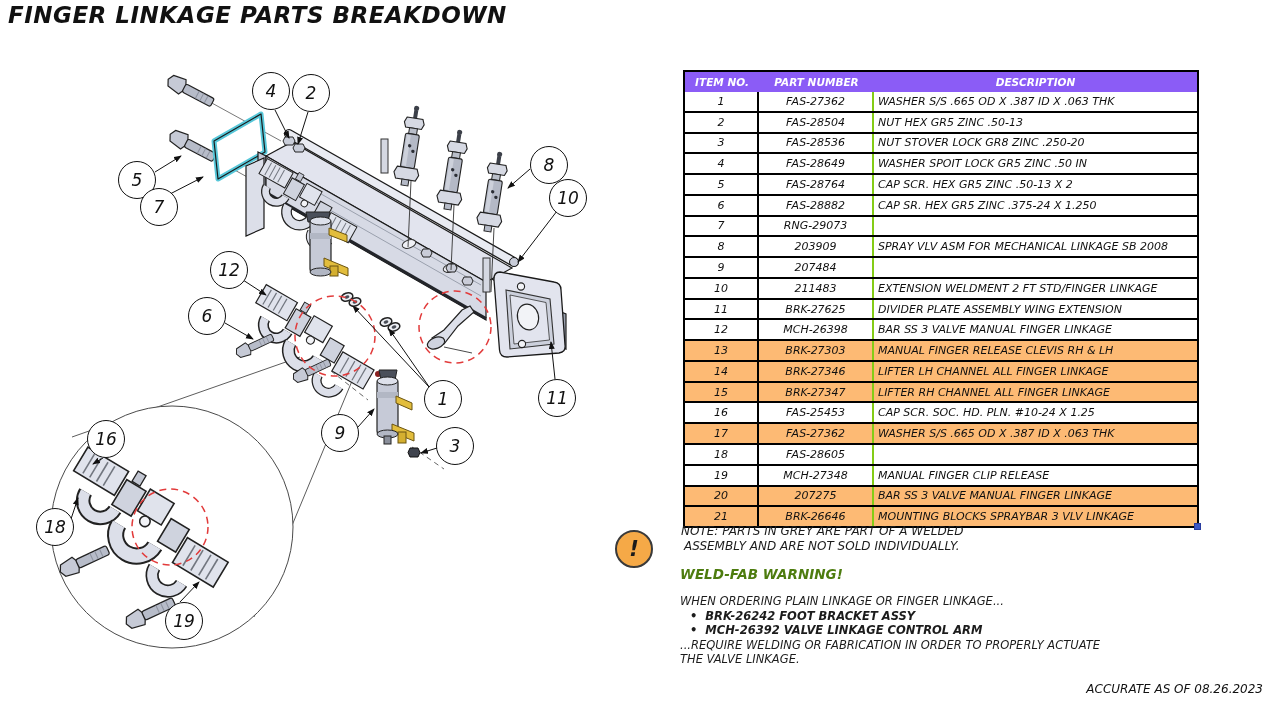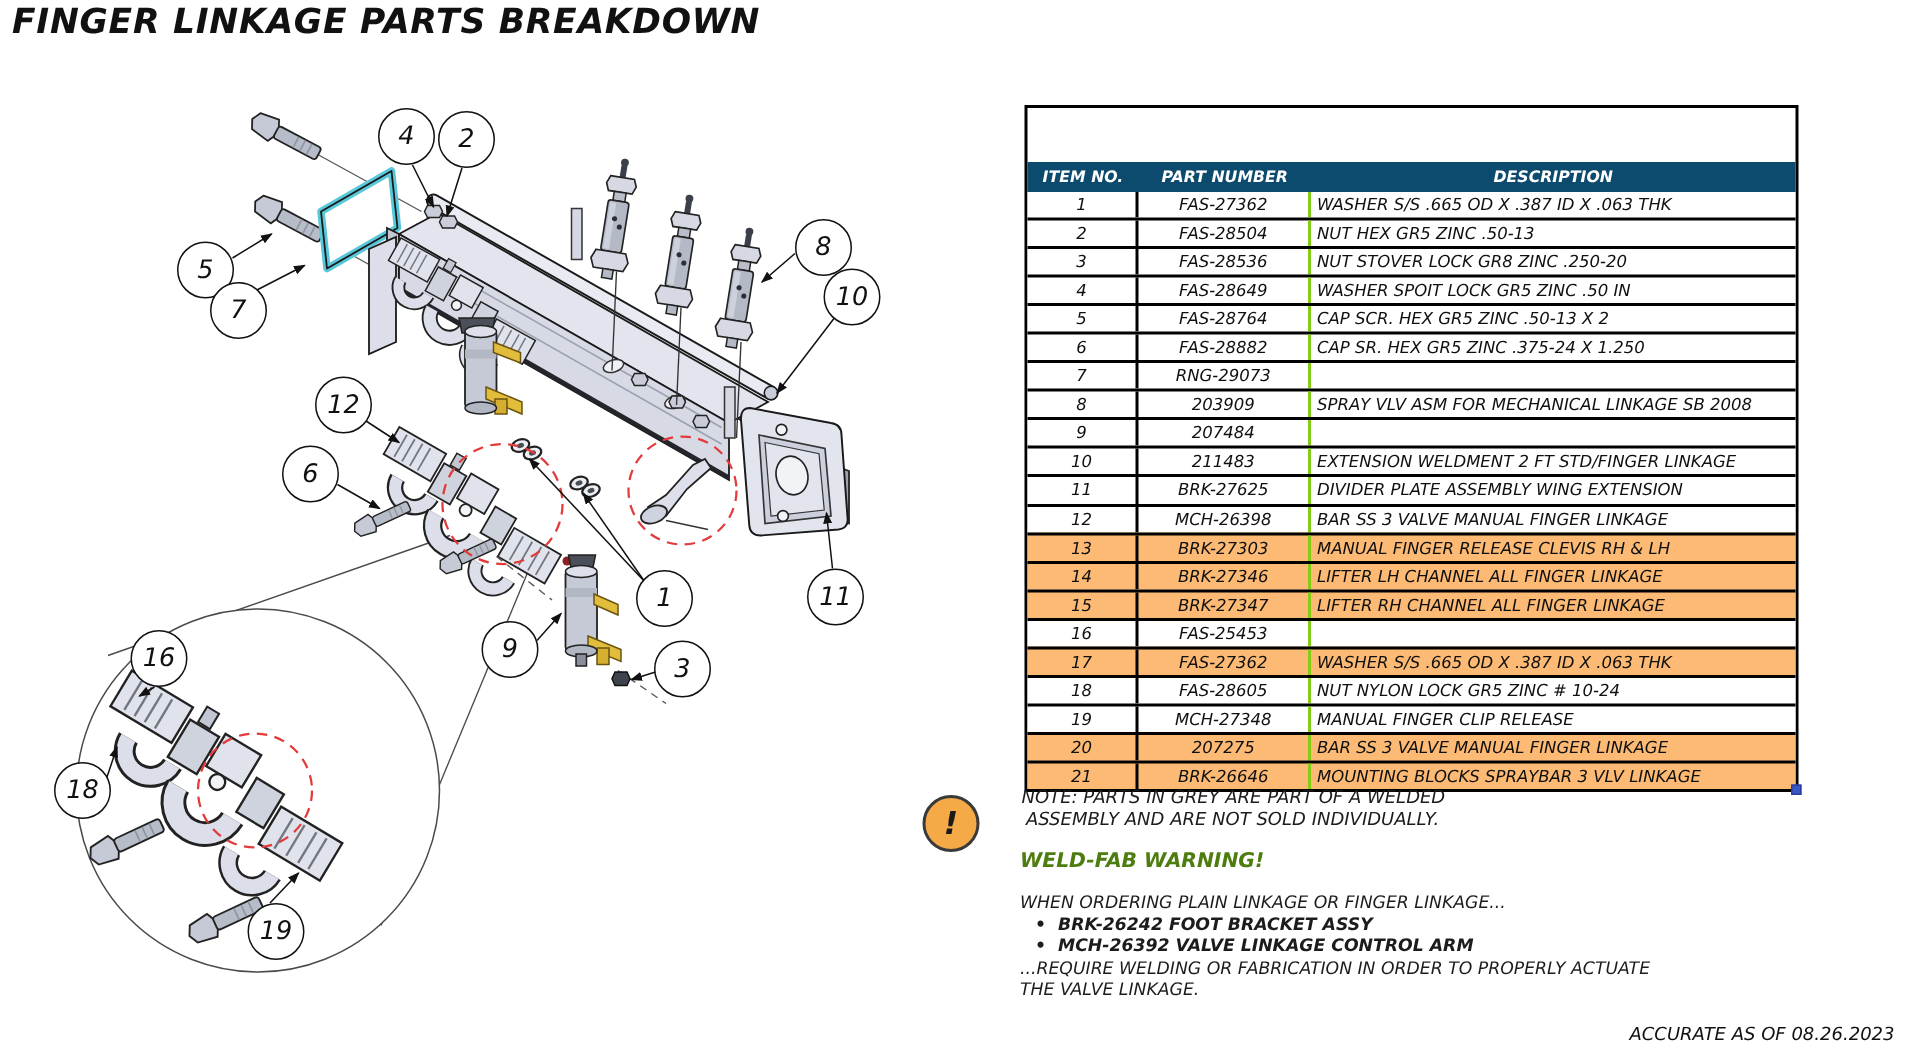--- a/index.html
+++ b/index.html
@@ -30,22 +30,22 @@
     transform:translate(-50%,-50%);
   }
 
   
   .ptable {
     position:absolute; left:683px; top:70px; width:516px; height:458px;
     border:2px solid #000; display:flex; flex-direction:column;
     font-style:italic; background:#fff;
   }
   .thead {
-    height:20px; flex:0 0 20px; background:#0c4a6e; color:#fff; display:flex;
-    font-size:10.5px; font-weight:bold;margin-top:36px;
+    height:20px; flex:0 0 20px; background:#8b5cf6; color:#fff; display:flex;
+    font-size:10.5px; font-weight:bold;
   }
   .thead .hc { display:flex; align-items:center; justify-content:center; }
   .c0 { width:74px; flex:0 0 74px; }
   .c1 { width:115px; flex:0 0 115px; }
   .c2 { flex:1; }
   .tbody { flex:1; display:flex; flex-direction:column; }
   .trow { flex:1; display:flex; border-top:2px solid #000; background:#fff; font-size:11px; color:#101010; }
   .trow:first-child { border-top:none; }
   .trow.grey { background:#fdba74; }
   .tcell { display:flex; align-items:center; overflow:hidden; white-space:nowrap; }
@@ -380,30 +380,30 @@
           <div class="tcell c2 comic">LIFTER LH CHANNEL ALL FINGER LINKAGE</div>
         </div>
         <div class="trow grey">
           <div class="tcell c0 comic">15</div>
           <div class="tcell c1 comic">BRK-27347</div>
           <div class="tcell c2 comic">LIFTER RH CHANNEL ALL FINGER LINKAGE</div>
         </div>
         <div class="trow">
           <div class="tcell c0 comic">16</div>
           <div class="tcell c1 comic">FAS-25453</div>
+          <div class="tcell c2 comic">CAP SCR. SOC. HD. PLN. #10-24 X 1.25</div>
         </div>
         <div class="trow grey">
           <div class="tcell c0 comic">17</div>
           <div class="tcell c1 comic">FAS-27362</div>
           <div class="tcell c2 comic">WASHER S/S .665 OD X .387 ID X .063 THK</div>
         </div>
         <div class="trow">
           <div class="tcell c0 comic">18</div>
           <div class="tcell c1 comic">FAS-28605</div>
-          <div class="tcell c2 comic">NUT NYLON LOCK GR5 ZINC # 10-24</div>
         </div>
         <div class="trow">
           <div class="tcell c0 comic">19</div>
           <div class="tcell c1 comic">MCH-27348</div>
           <div class="tcell c2 comic">MANUAL FINGER CLIP RELEASE</div>
         </div>
         <div class="trow grey">
           <div class="tcell c0 comic">20</div>
           <div class="tcell c1 comic">207275</div>
           <div class="tcell c2 comic">BAR SS 3 VALVE MANUAL FINGER LINKAGE</div>

